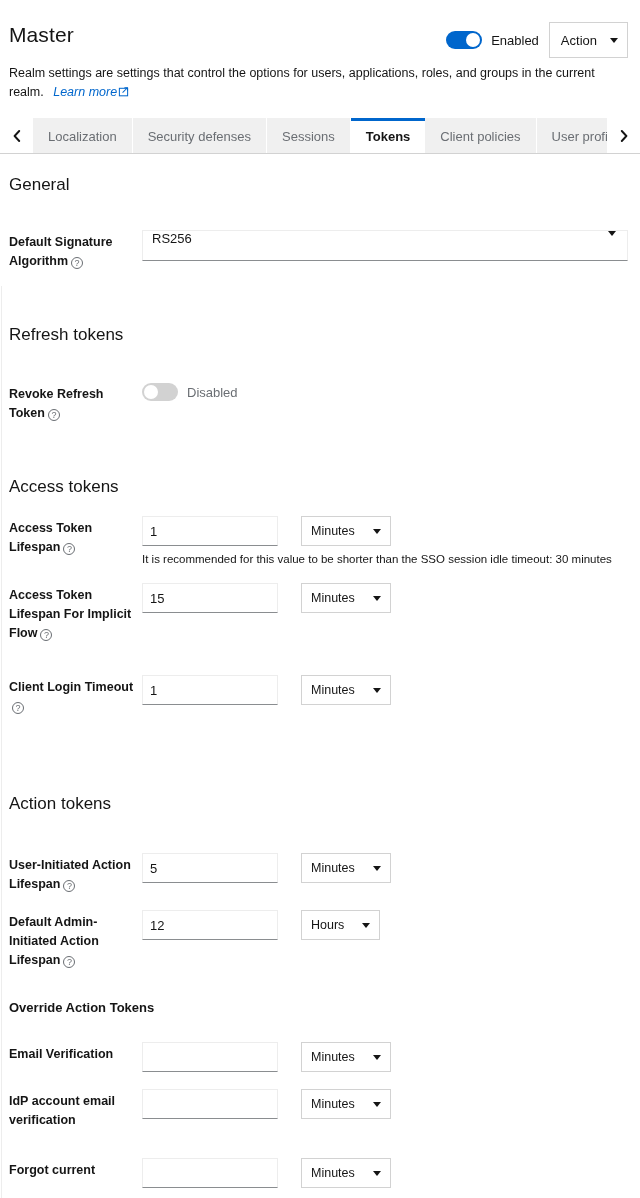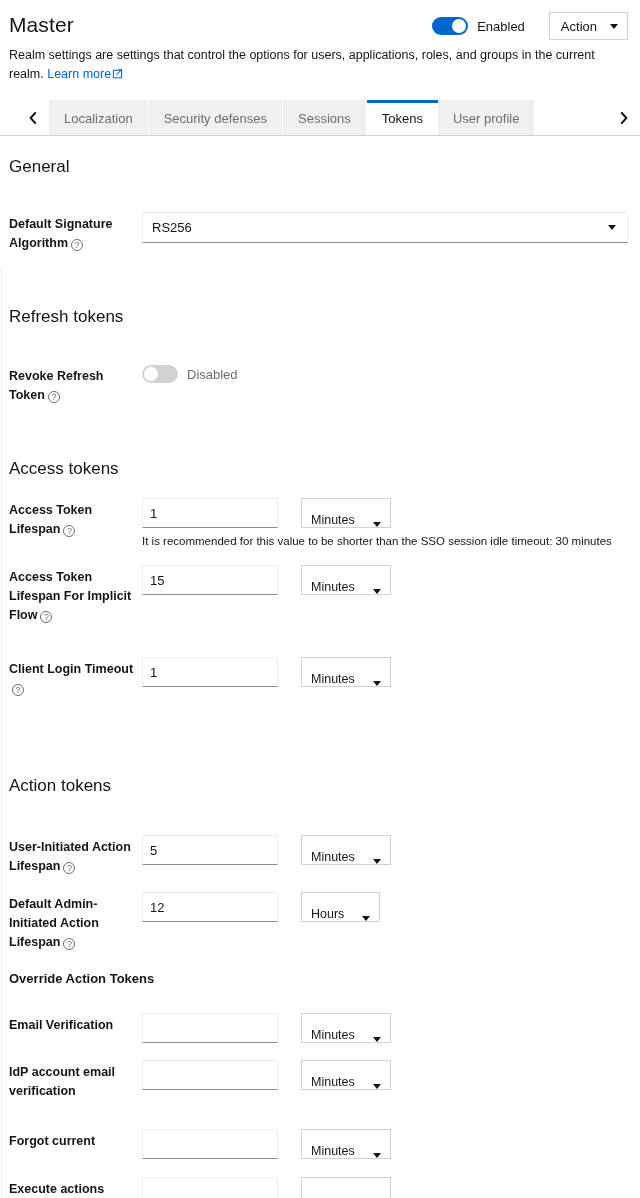--- a/index.html
+++ b/index.html
@@ -11,41 +11,41 @@
     width: 640px;
     height: 1198px;
     position: relative;
     font-family: "Liberation Sans", sans-serif;
     color: #151515;
     overflow: hidden;
   }
 
   
   .page-header {
-    padding: 10px 12px 0 9px;
+    padding: 20px 12px 0 9px;
     position: relative;
   }
   .title-row {
     display: flex;
     align-items: flex-start;
     justify-content: space-between;
   }
   .realm-title {
     font-size: 21px;
     font-weight: 500;
     line-height: 28px;
     letter-spacing: 0.1px;
     color: #151515;
     margin: 0;
     padding-top: 1px;
   }
   .header-controls {
     display: flex;
     align-items: center;
-    gap: 24px;
+    gap: 10px;
     padding-top: 2px;
   }
   .switch-wrap {
     display: flex;
     align-items: center;
     gap: 9px;
   }
   .switch {
     width: 36px;
     height: 18px;
@@ -68,21 +68,21 @@
   .switch-label {
     font-size: 13px;
     color: #151515;
     white-space: nowrap;
   }
   .switch-label.muted { color: #6a6e73; }
 
   .action-dropdown {
     border: 1px solid #d2d2d2;
     background: #fff;
-    height: 28px;
+    height: 36px;
     padding: 0 9px 0 11px;
     display: flex;
     align-items: center;
     gap: 13px;
     font-size: 13px;
     color: #151515;
     cursor: pointer;
   }
   .caret {
     width: 0; height: 0;
@@ -94,36 +94,37 @@
   .realm-desc {
     font-size: 12.5px;
     line-height: 19px;
     color: #151515;
     margin: 6px 0 0 0;
     max-width: 615px;
   }
   .learn-more {
     color: #06c;
     text-decoration: none;
+    margin-left: 6px;
     white-space: nowrap;
+    font-style: italic;
   }
   .ext-icon {
     display: inline-block;
     vertical-align: -1px;
     margin-left: 1px;
   }
 
   
   .tabs-bar {
     display: flex;
     align-items: stretch;
     height: 36px;
     margin-top: 15px;
     position: relative;
-    padding-left: 16px;
   }
   .tab-scroll-btn {
     width: 33px;
     display: flex;
     align-items: center;
     justify-content: center;
     background: #fff;
     color: #151515;
     font-size: 13px;
     cursor: pointer;
@@ -143,21 +144,21 @@
     align-items: center;
     font-size: 13px;
     color: #6a6e73;
     white-space: nowrap;
     cursor: pointer;
     position: relative;
   }
   .tab.active {
     background: #ffffff;
     color: #151515;
-    font-weight: 400;
+    font-weight: 700;
     border-right: none;
     align-items: center;
   }
   .tab.active::before {
     content: "";
     position: absolute;
     left: 0; right: 0; top: 0;
     height: 3px;
     background: #06c;
   }
@@ -227,21 +228,20 @@
   }
   .field-col { flex: 1; }
 
   .select-wide {
     width: 486px;
     height: 31px;
     border: 1px solid #ededed;
     border-bottom: 1px solid #8a8d90;
     background: #fff;
     display: flex;
-    align-items: center;
     padding: 0 11px 0 9px;
     font-size: 13px;
     color: #151515;
     justify-content: space-between;
     cursor: pointer;
   }
 
   .num-input {
     width: 136px;
     height: 30px;
@@ -253,21 +253,21 @@
     padding: 0 7px;
     font-family: "Liberation Sans", sans-serif;
     outline: none;
   }
   .unit-select {
     width: 90px;
     height: 30px;
     border: 1px solid #d2d2d2;
     background: #fff;
     display: flex;
-    align-items: flex-end;
+    align-items: center;
     justify-content: space-between;
     padding: 0 9px 0 9px;
     font-size: 12.5px;
     color: #151515;
     cursor: pointer;
     flex: none;
   }
   .unit-select.narrow { width: 79px; }
   .inline-fields {
     display: flex;
@@ -324,20 +324,23 @@
     <div class="tab">
         <span>Security defenses</span>
       </div>
     <div class="tab">
         <span>Sessions</span>
       </div>
     <div class="tab active">
         <span>Tokens</span>
       </div>
     <div class="tab">
+        <span>Client policies</span>
+      </div>
+    <div class="tab">
         <span>User profile</span>
       </div>
   </div>
   <div class="tab-scroll-btn">
     <svg width="8" height="12" viewBox="0 0 8 12">
         <path d="M1.8 1 L6.4 6 L1.8 11" fill="none" stroke="#151515" stroke-width="1.9" stroke-linecap="round" stroke-linejoin="round"></path>
       </svg>
   </div>
   <div class="tabs-underline"></div>
 </div>
@@ -434,21 +437,21 @@
       <div class="inline-fields">
         <input class="num-input" type="text" value="12" style="">
         <div class="unit-select narrow">
           <span>Hours</span>
           <span class="caret"></span>
         </div>
       </div>
     </div>
   </div>
 
-  <h3 class="sub-title" style="margin-top:18px">Override Action Tokens</h3>
+  <h3 class="sub-title" style="margin-top:29px">Override Action Tokens</h3>
 
   <div class="form-row" style="margin-top:25px">
     <div class="form-label">Email Verification</div>
     <div class="field-col">
       <div class="inline-fields">
         <input class="num-input" type="text" value="" style="">
         <div class="unit-select">
           <span>Minutes</span>
           <span class="caret"></span>
         </div>

